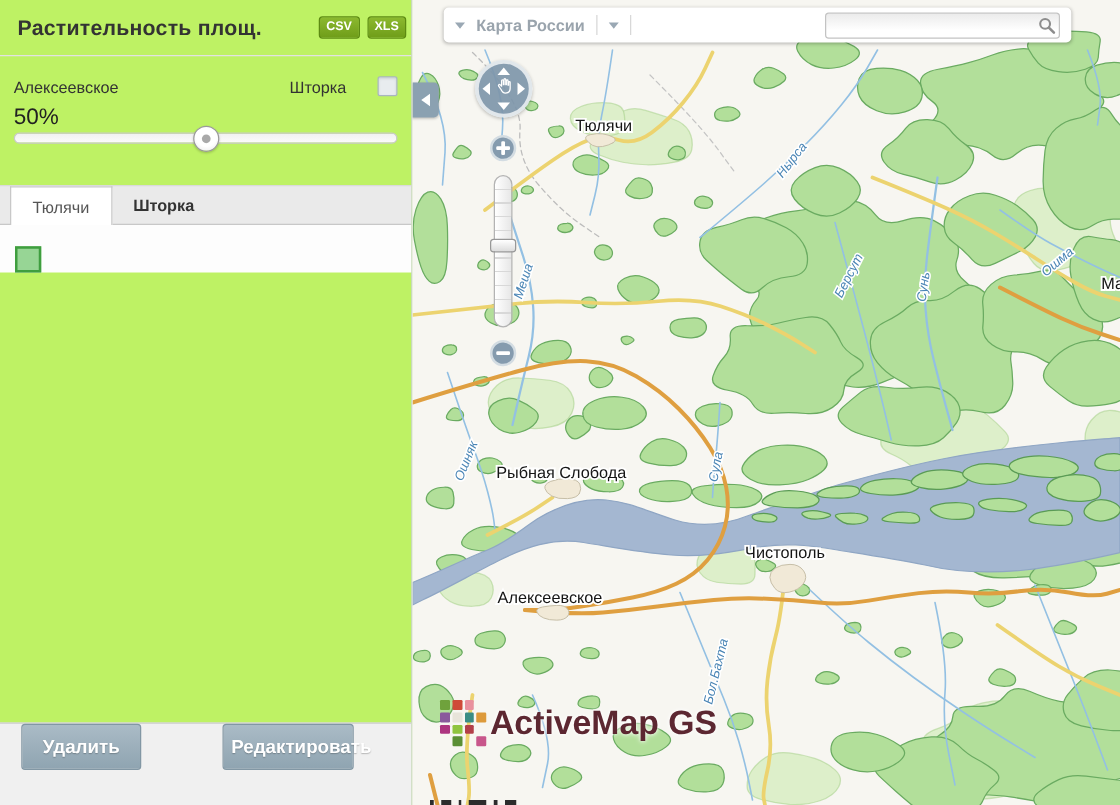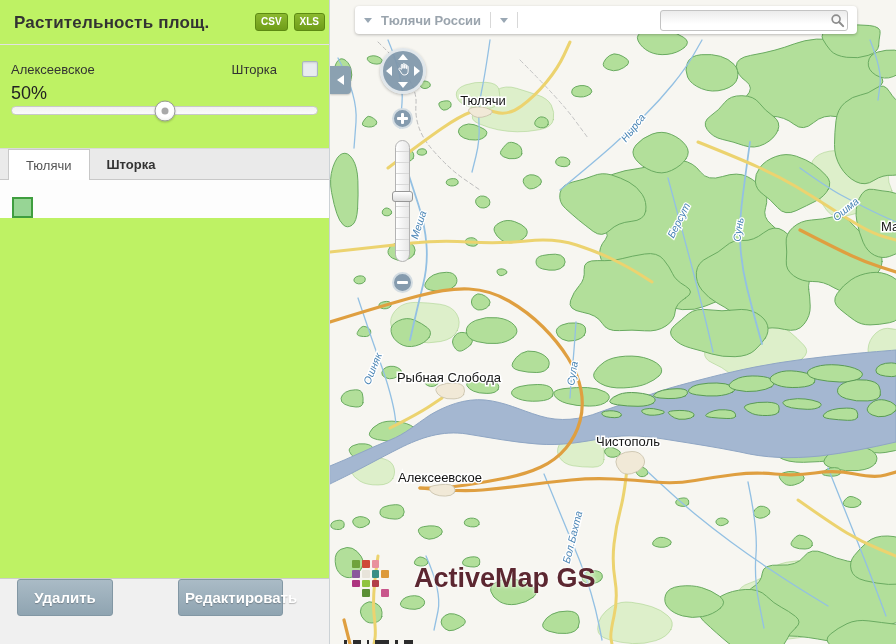--- a/index.html
+++ b/index.html
@@ -62,21 +62,21 @@
   .zoom-in::before{content:'';position:absolute;left:3px;top:7px;width:11px;height:3px;background:#fff;border-radius:1px;}
   .zoom-in::after{content:'';position:absolute;left:7px;top:3px;width:3px;height:11px;background:#fff;border-radius:1px;}
   .zoom-out::before{content:'';position:absolute;left:3px;top:7px;width:11px;height:3px;background:#fff;border-radius:1px;}
 
   .zoom-slider{position:absolute;left:65px;top:140px;width:15px;height:122px;background:
       repeating-linear-gradient(to bottom,transparent 0 10px,#d8d8d8 10px 11px),
       linear-gradient(to right,#ffffff,#e7e7e7);
       border:1px solid #b3b3b3;border-radius:8px;box-sizing:border-box;z-index:8;cursor:pointer;}
   .zoom-handle{position:absolute;left:-4px;top:50px;width:21px;height:11px;background:linear-gradient(#ffffff,#dcdcdc);border:1px solid #979797;border-radius:3px;box-sizing:border-box;cursor:grab;}
 
-  .logo{position:absolute;left:22px;top:560px;display:flex;align-items:center;gap:25px;z-index:7;}
+  .logo{position:absolute;left:22px;top:560px;display:flex;align-items:center;gap:3px;z-index:7;}
   .logo-icon{width:37px;height:37px;display:grid;grid-template-columns:repeat(4,1fr);grid-template-rows:repeat(4,1fr);gap:2px;}
   .logo-icon span{border-radius:1px;}
   .logo-text{font-size:27px;font-weight:bold;color:#5c2731;text-shadow:0 0 3px rgba(255,255,255,.9),0 0 5px rgba(255,255,255,.7);white-space:nowrap;}
 
   .attr-frag{position:absolute;left:14px;bottom:0;height:4px;display:flex;gap:6px;align-items:flex-end;z-index:7;}
   .attr-frag i{display:block;background:#2c2c2c;height:4px;}
 </style>
 </head>
 <body>
 
@@ -290,21 +290,21 @@
         <text class="river" transform="translate(518,212) rotate(-40)" text-anchor="middle">Ошма</text>
         <text class="river" transform="translate(46,370) rotate(-68)" text-anchor="middle">Ошняк</text>
         <text class="river" transform="translate(246,374) rotate(-80)" text-anchor="middle">Сула</text>
         <text class="river" transform="translate(246,538) rotate(-76)" text-anchor="middle">Бол.Бахта</text>
         <text class="river" transform="translate(92,226) rotate(-72)" text-anchor="middle">Меша</text>
       </g>
     </svg>
 
     <div class="topbar">
       <span class="dd-arrow"></span>
-      <span class="base-label">Тюлячи России</span>
+      <span class="base-label">Карта России</span>
       <span class="vdiv"></span>
       <span class="dd-arrow"></span>
       <span class="vdiv"></span>
       <span class="search-box">
         <input type="text" placeholder="" style="">
         <span class="search-icon">
           <svg width="15" height="15" viewBox="0 0 16 16">
               <circle cx="6.5" cy="6.5" r="4.2" fill="none" stroke="#8d8d8d" stroke-width="1.8"></circle>
               <line x1="9.7" y1="9.7" x2="14" y2="14" stroke="#8d8d8d" stroke-width="2.2" stroke-linecap="round"></line>
             </svg>

